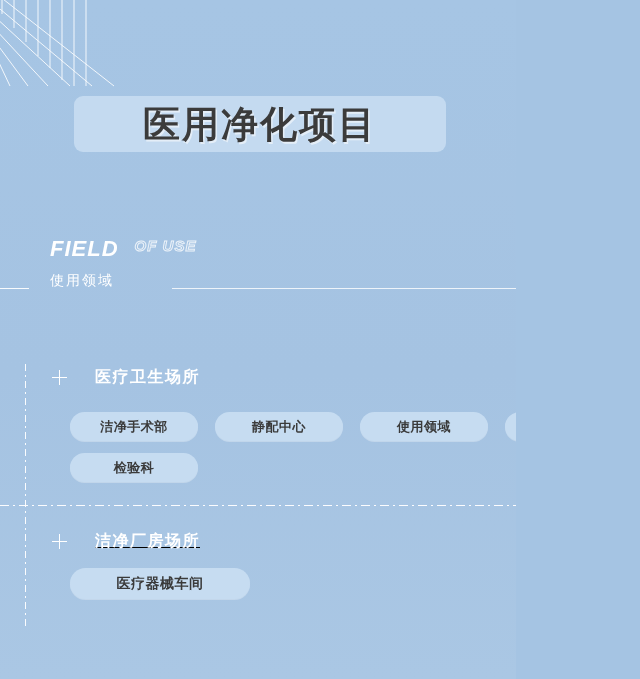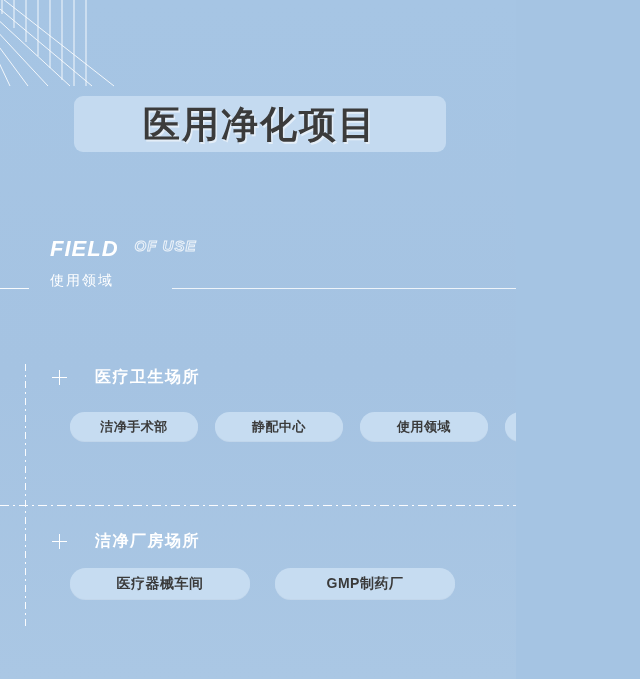--- a/index.html
+++ b/index.html
@@ -147,21 +147,21 @@
   }
 
   
   .cat {
     position: absolute;
     display: flex;
     align-items: center;
     gap: 28px;
   }
   .cat-1 { left: 52px; top: 369px; }
-  .cat-2 { left: 52px; top: 533px; }
+  .cat-2 { left: 52px; top: 533px; text-decoration: underline; }
 
   .plus-icon {
     width: 15px;
     height: 15px;
     position: relative;
     flex: 0 0 auto;
   }
   .plus-icon::before,
   .plus-icon::after {
     content: "";
@@ -260,25 +260,25 @@
   <div class="cat cat-1">
     <span class="plus-icon"></span>
     <span class="cat-label">医疗卫生场所</span>
   </div>
 
   <div class="tag-grid tag-grid-1">
     <div class="tag">洁净手术部</div>
     <div class="tag">静配中心</div>
     <div class="tag">使用领域</div>
     <div class="tag">实验室</div>
+    <div class="tag">检验科</div>
   </div>
 
   <div class="cat cat-2">
     <span class="plus-icon"></span>
     <span class="cat-label">洁净厂房场所</span>
   </div>
 
   <div class="tag-grid-2">
     <div class="tag">医疗器械车间</div>
-    <div class="tag">GMP制药厂</div>
   </div>
 
 </div>
 
 </body></html>

